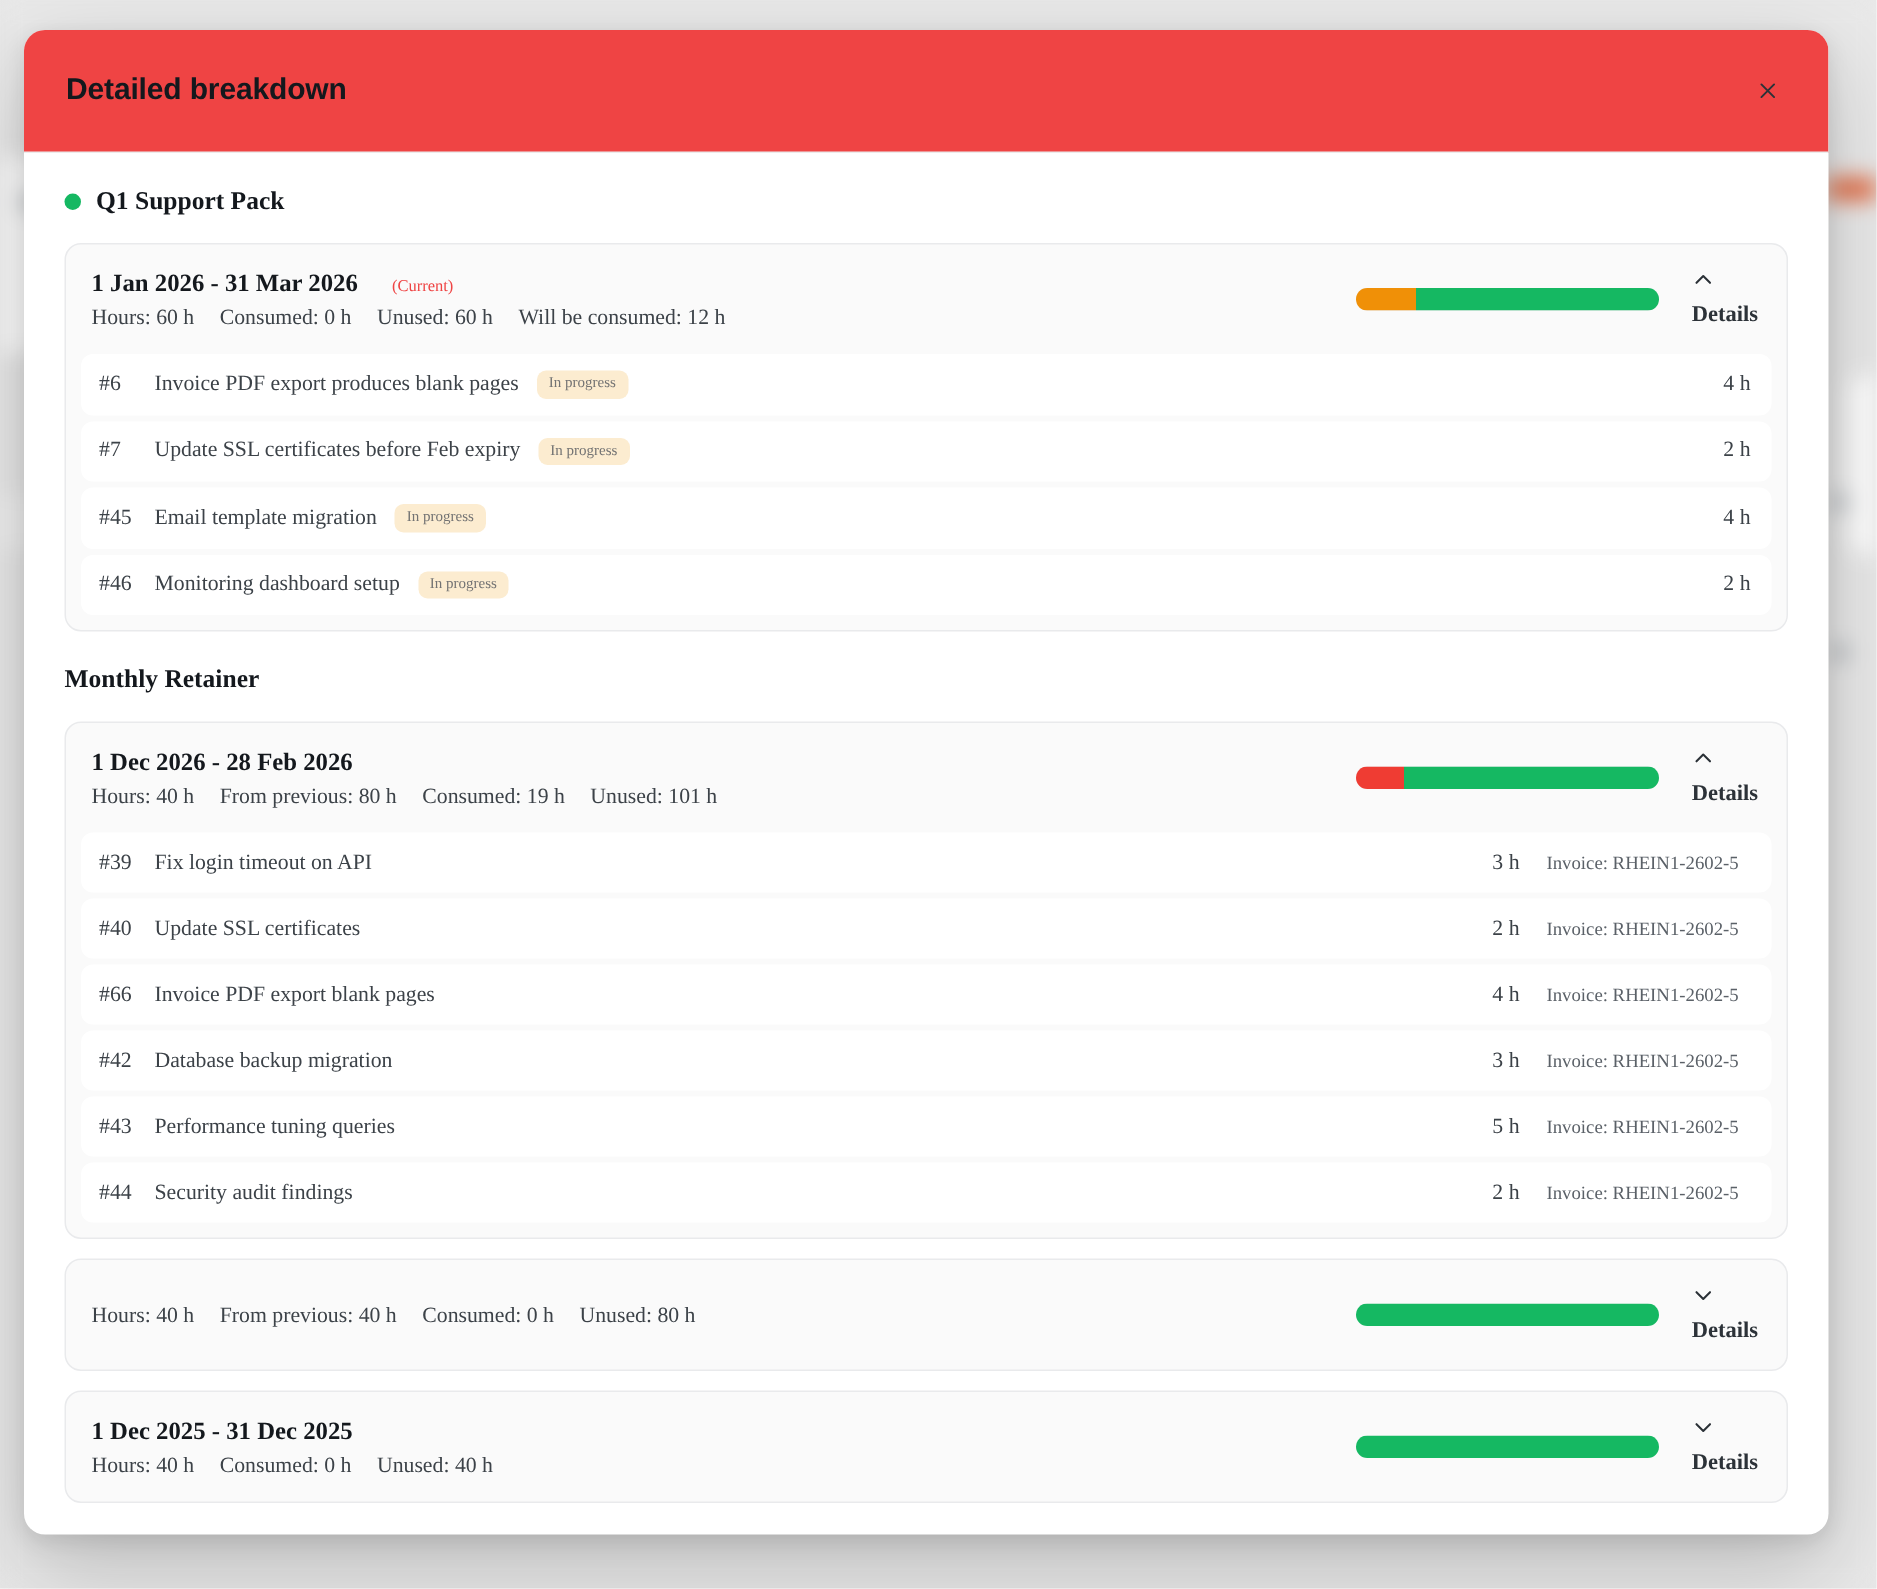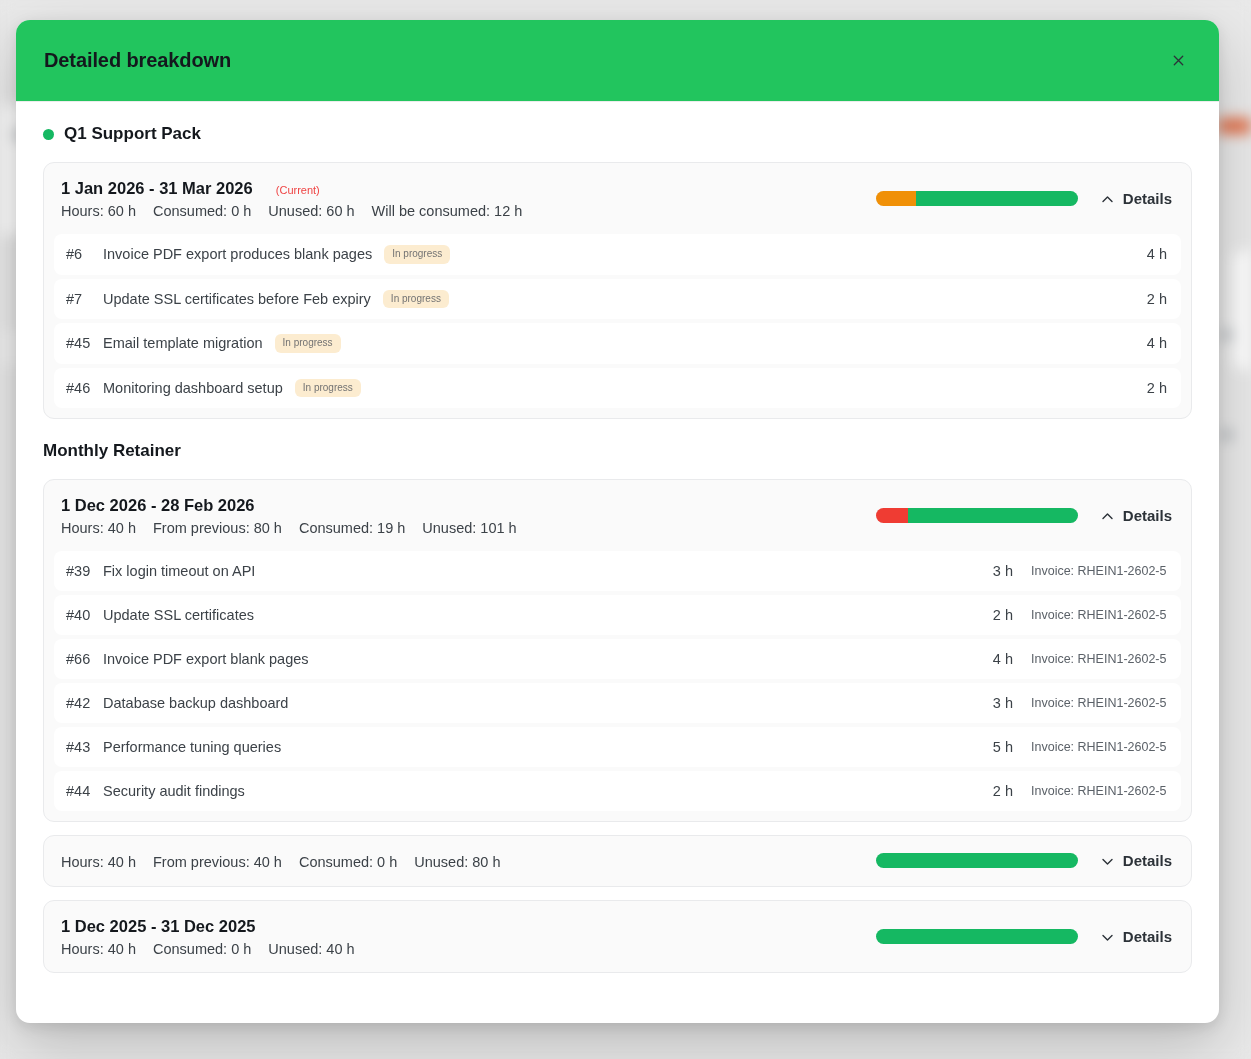--- a/index.html
+++ b/index.html
@@ -49,21 +49,21 @@
     background: #ffffff;
     border-radius: 14px;
     box-shadow: 0 22px 60px rgba(0,0,0,.20), 0 4px 14px rgba(0,0,0,.10);
     overflow: hidden;
     display: flex;
     flex-direction: column;
   }
   .modal-header {
     height: 82px;
     flex: 0 0 82px;
-    background: #22c55e;
+    background: #ef4444;
     border-bottom: 1px solid #ececec;
     display: flex;
     align-items: center;
     justify-content: space-between;
     padding: 0 28px 0 28px;
   }
   .modal-title {
     font-size: 20px;
     font-weight: bold;
     color: #14181d;
@@ -77,20 +77,21 @@
     border-radius: 5px;
     background: transparent;
     border: none;
     padding: 0;
   }
 
   .modal-body {
     flex: 1 1 auto;
     padding: 22px 27px 26px 27px;
     overflow: hidden;
+    font-family: Liberation Serif, serif;
   }
 
   
   .group-heading {
     display: flex;
     align-items: center;
     gap: 10px;
     font-size: 17px;
     font-weight: bold;
     color: #14181d;
@@ -154,30 +155,31 @@
     height: 15px;
     border-radius: 8px;
     overflow: hidden;
     display: flex;
     background: #e6e7e9;
   }
   .bar span { display: block; height: 100%; }
 
   .details-btn {
     display: flex;
-    align-items: flex-end;
+    align-items: flex-start;
     gap: 8px;
     font-size: 15px;
     font-weight: bold;
     color: #2c3238;
     cursor: pointer;
     background: transparent;
     border: none;
     padding: 2px 2px;
     font-family: inherit;
+    flex-direction: column;
   }
   .chev { width: 15px; height: 15px; display: block; color: #2c3238; }
 
   
   .tickets {
     padding: 0 10px 10px 10px;
   }
   .ticket-row {
     background: #ffffff;
     border-radius: 8px;
@@ -381,21 +383,21 @@
     <span class="t-id">#66</span>
     <span class="t-title">Invoice PDF export blank pages</span>
 
     <span class="t-spacer"></span>
     <span class="t-hours">4 h</span>
     <span class="t-invoice">Invoice: RHEIN1-2602-5</span>
   </div>
 
   <div class="ticket-row">
     <span class="t-id">#42</span>
-    <span class="t-title">Database backup dashboard</span>
+    <span class="t-title">Database backup migration</span>
 
     <span class="t-spacer"></span>
     <span class="t-hours">3 h</span>
     <span class="t-invoice">Invoice: RHEIN1-2602-5</span>
   </div>
 
   <div class="ticket-row">
     <span class="t-id">#43</span>
     <span class="t-title">Performance tuning queries</span>
 

